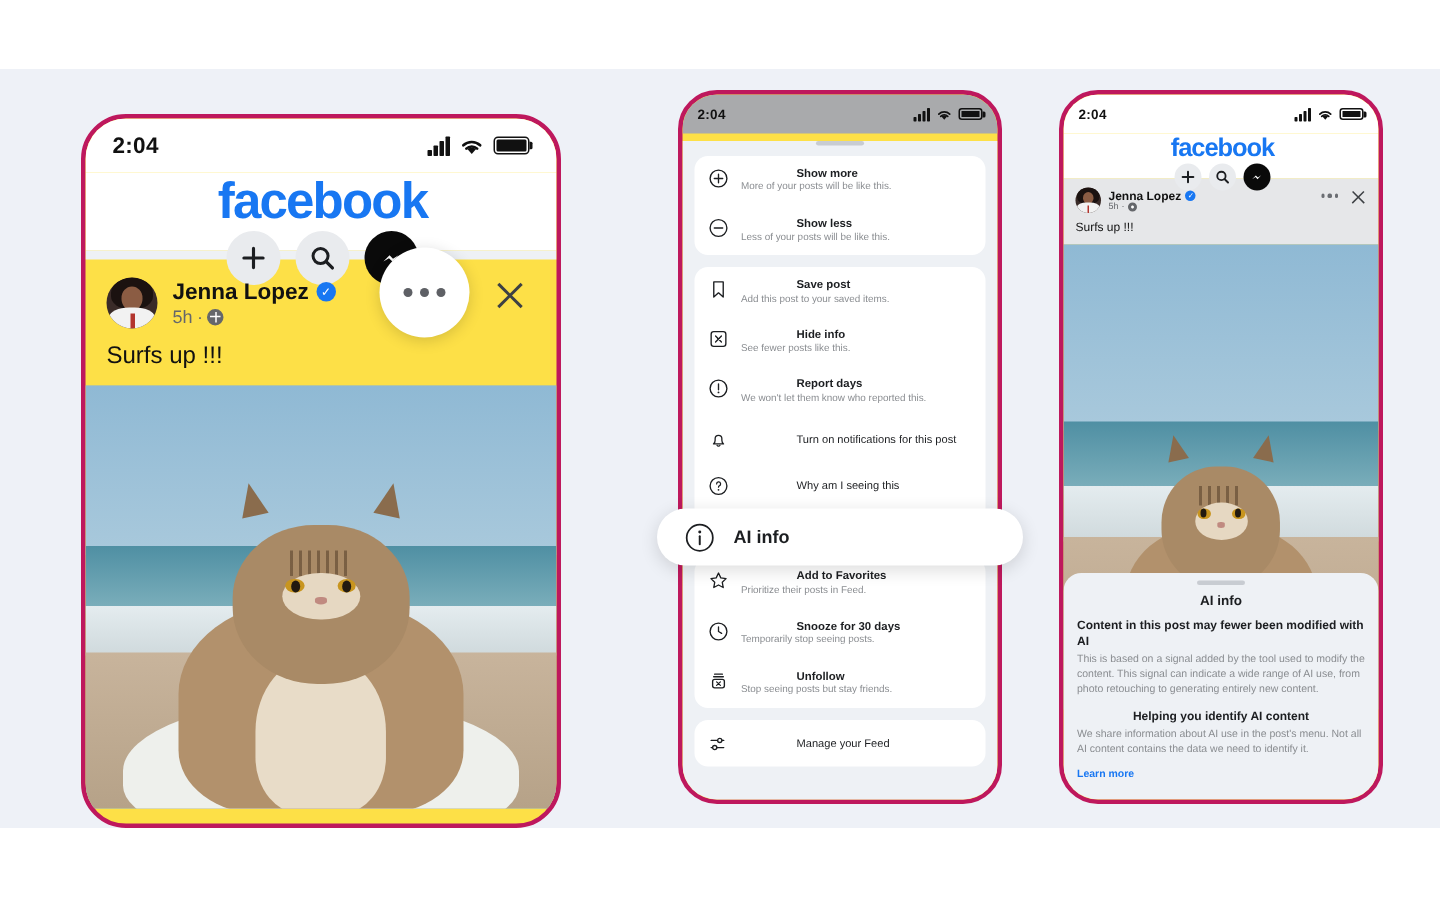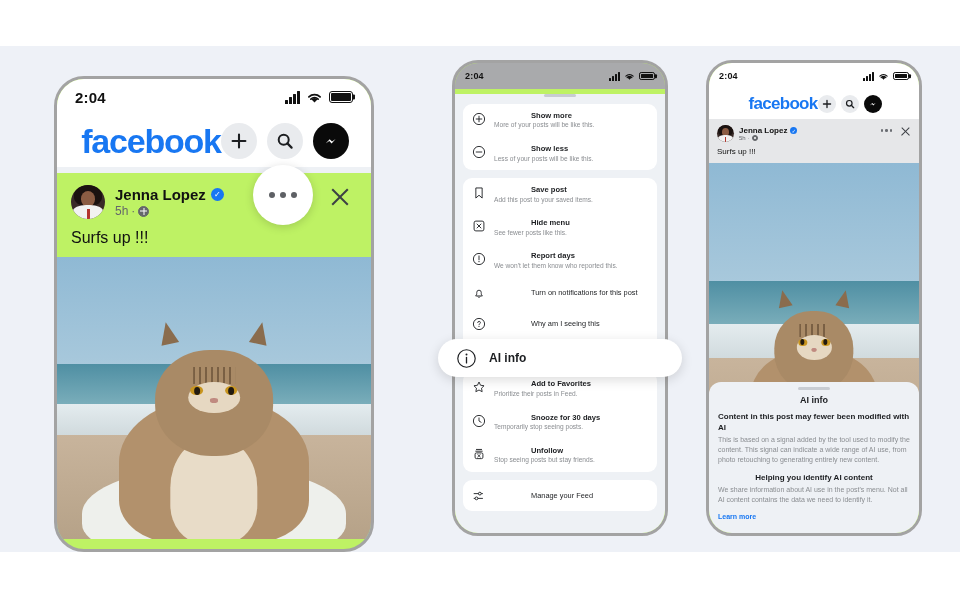--- a/index.html
+++ b/index.html
@@ -12,23 +12,23 @@
   #stage { position: relative; width: 960px; height: 600px; background:#ffffff; }
 
   .bg-band {
     position: absolute; left: 0; top: 46px; width: 960px; height: 506px;
     background: #eef1f7;
   }
 
   
   .phone {
     position: absolute;
-    border: 3px solid #a3a3a3;
+    border: 3px solid #be185d;
     border-radius: 26px;
-    background: #bef264;
+    background: #fde047;
     overflow: hidden;
   }
   .phone.p1 { left: 54px;  top: 76px;  width: 320px; height: 476px; border-radius: 30px; }
   .phone.p2 { left: 452px; top: 60px;  width: 216px; height: 476px; }
   .phone.p3 { left: 706px; top: 60px;  width: 216px; height: 476px; }
 
   
   .statusbar {
     display: flex; align-items: center; justify-content: space-between;
     padding: 0 14px;
@@ -56,21 +56,21 @@
   .ico-batt {
     width:16px; height:8px; border:1.2px solid #111; border-radius:2.2px;
     position:relative; background:#111; background-clip:content-box; padding:1px;
   }
   .p1 .ico-batt { width:24px; height:12px; border-radius:3px; border-width:1.6px; }
   .ico-batt::after{ content:""; position:absolute; right:-3px; top:50%; transform:translateY(-50%);
      width:1.6px; height:3.5px; background:#111; border-radius:0 1px 1px 0; }
   .p1 .ico-batt::after{ width:2px; height:5px; }
 
   
-  .fbhead { display:flex; align-items:center; justify-content:center; background:#fff; }
+  .fbhead { display:flex; align-items:center; justify-content:flex-start; background:#fff;flex-direction:column; }
   .p1 .fbhead { height:52px; padding: 0 14px 0 16px; }
   .p3 .fbhead { height:30px; padding: 0 8px 0 10px; }
   .fblogo { color:#1877f2; font-weight:800; letter-spacing:-1.2px; }
   .p1 .fblogo { font-size:34px; }
   .p3 .fblogo { font-size:17px; letter-spacing:-.7px; }
   .head-actions { display:flex; align-items:center; }
   .p1 .head-actions { gap:10px; }
   .p3 .head-actions { gap:5px; }
   .circ-btn { border-radius:50%; background:#e9ebee; display:flex; align-items:center; justify-content:center; }
   .p1 .circ-btn { width:36px; height:36px; }
@@ -364,21 +364,21 @@
             <div class="mtitle">Save post</div>
             <div class="msub">Add this post to your saved items.</div>
           </div>
         </div>
         <div class="mrow">
           <svg class="mic" viewBox="0 0 20 20">
             <rect x="3" y="3" width="14" height="14" rx="2.5" stroke="#1c1e21" stroke-width="1.3" fill="none"></rect>
             <path d="M7.2 7.2 12.8 12.8M12.8 7.2 7.2 12.8" stroke="#1c1e21" stroke-width="1.3" stroke-linecap="round"></path>
           </svg>
           <div>
-            <div class="mtitle">Hide menu</div>
+            <div class="mtitle">Hide info</div>
             <div class="msub">See fewer posts like this.</div>
           </div>
         </div>
         <div class="mrow">
           <svg class="mic" viewBox="0 0 20 20">
             <circle cx="10" cy="10" r="8" stroke="#1c1e21" stroke-width="1.3" fill="none"></circle>
             <path d="M10 5.6v5.6" stroke="#1c1e21" stroke-width="1.3" stroke-linecap="round"></path>
             <circle cx="10" cy="13.7" r=".9" fill="#1c1e21"></circle>
           </svg>
           <div>

